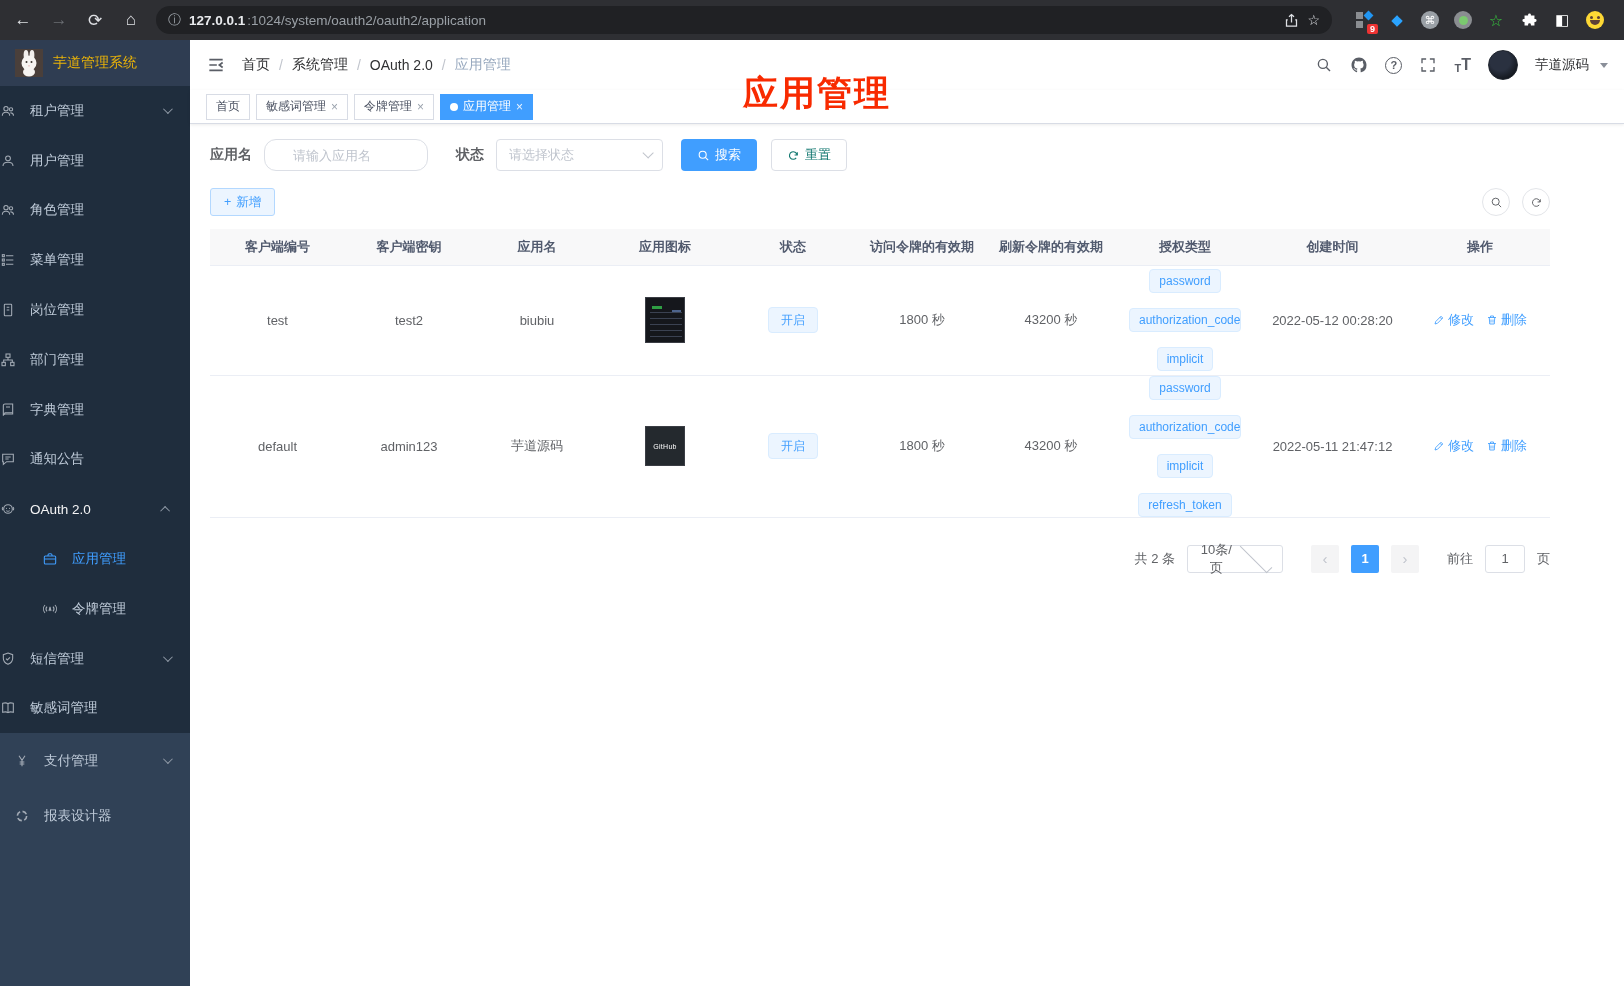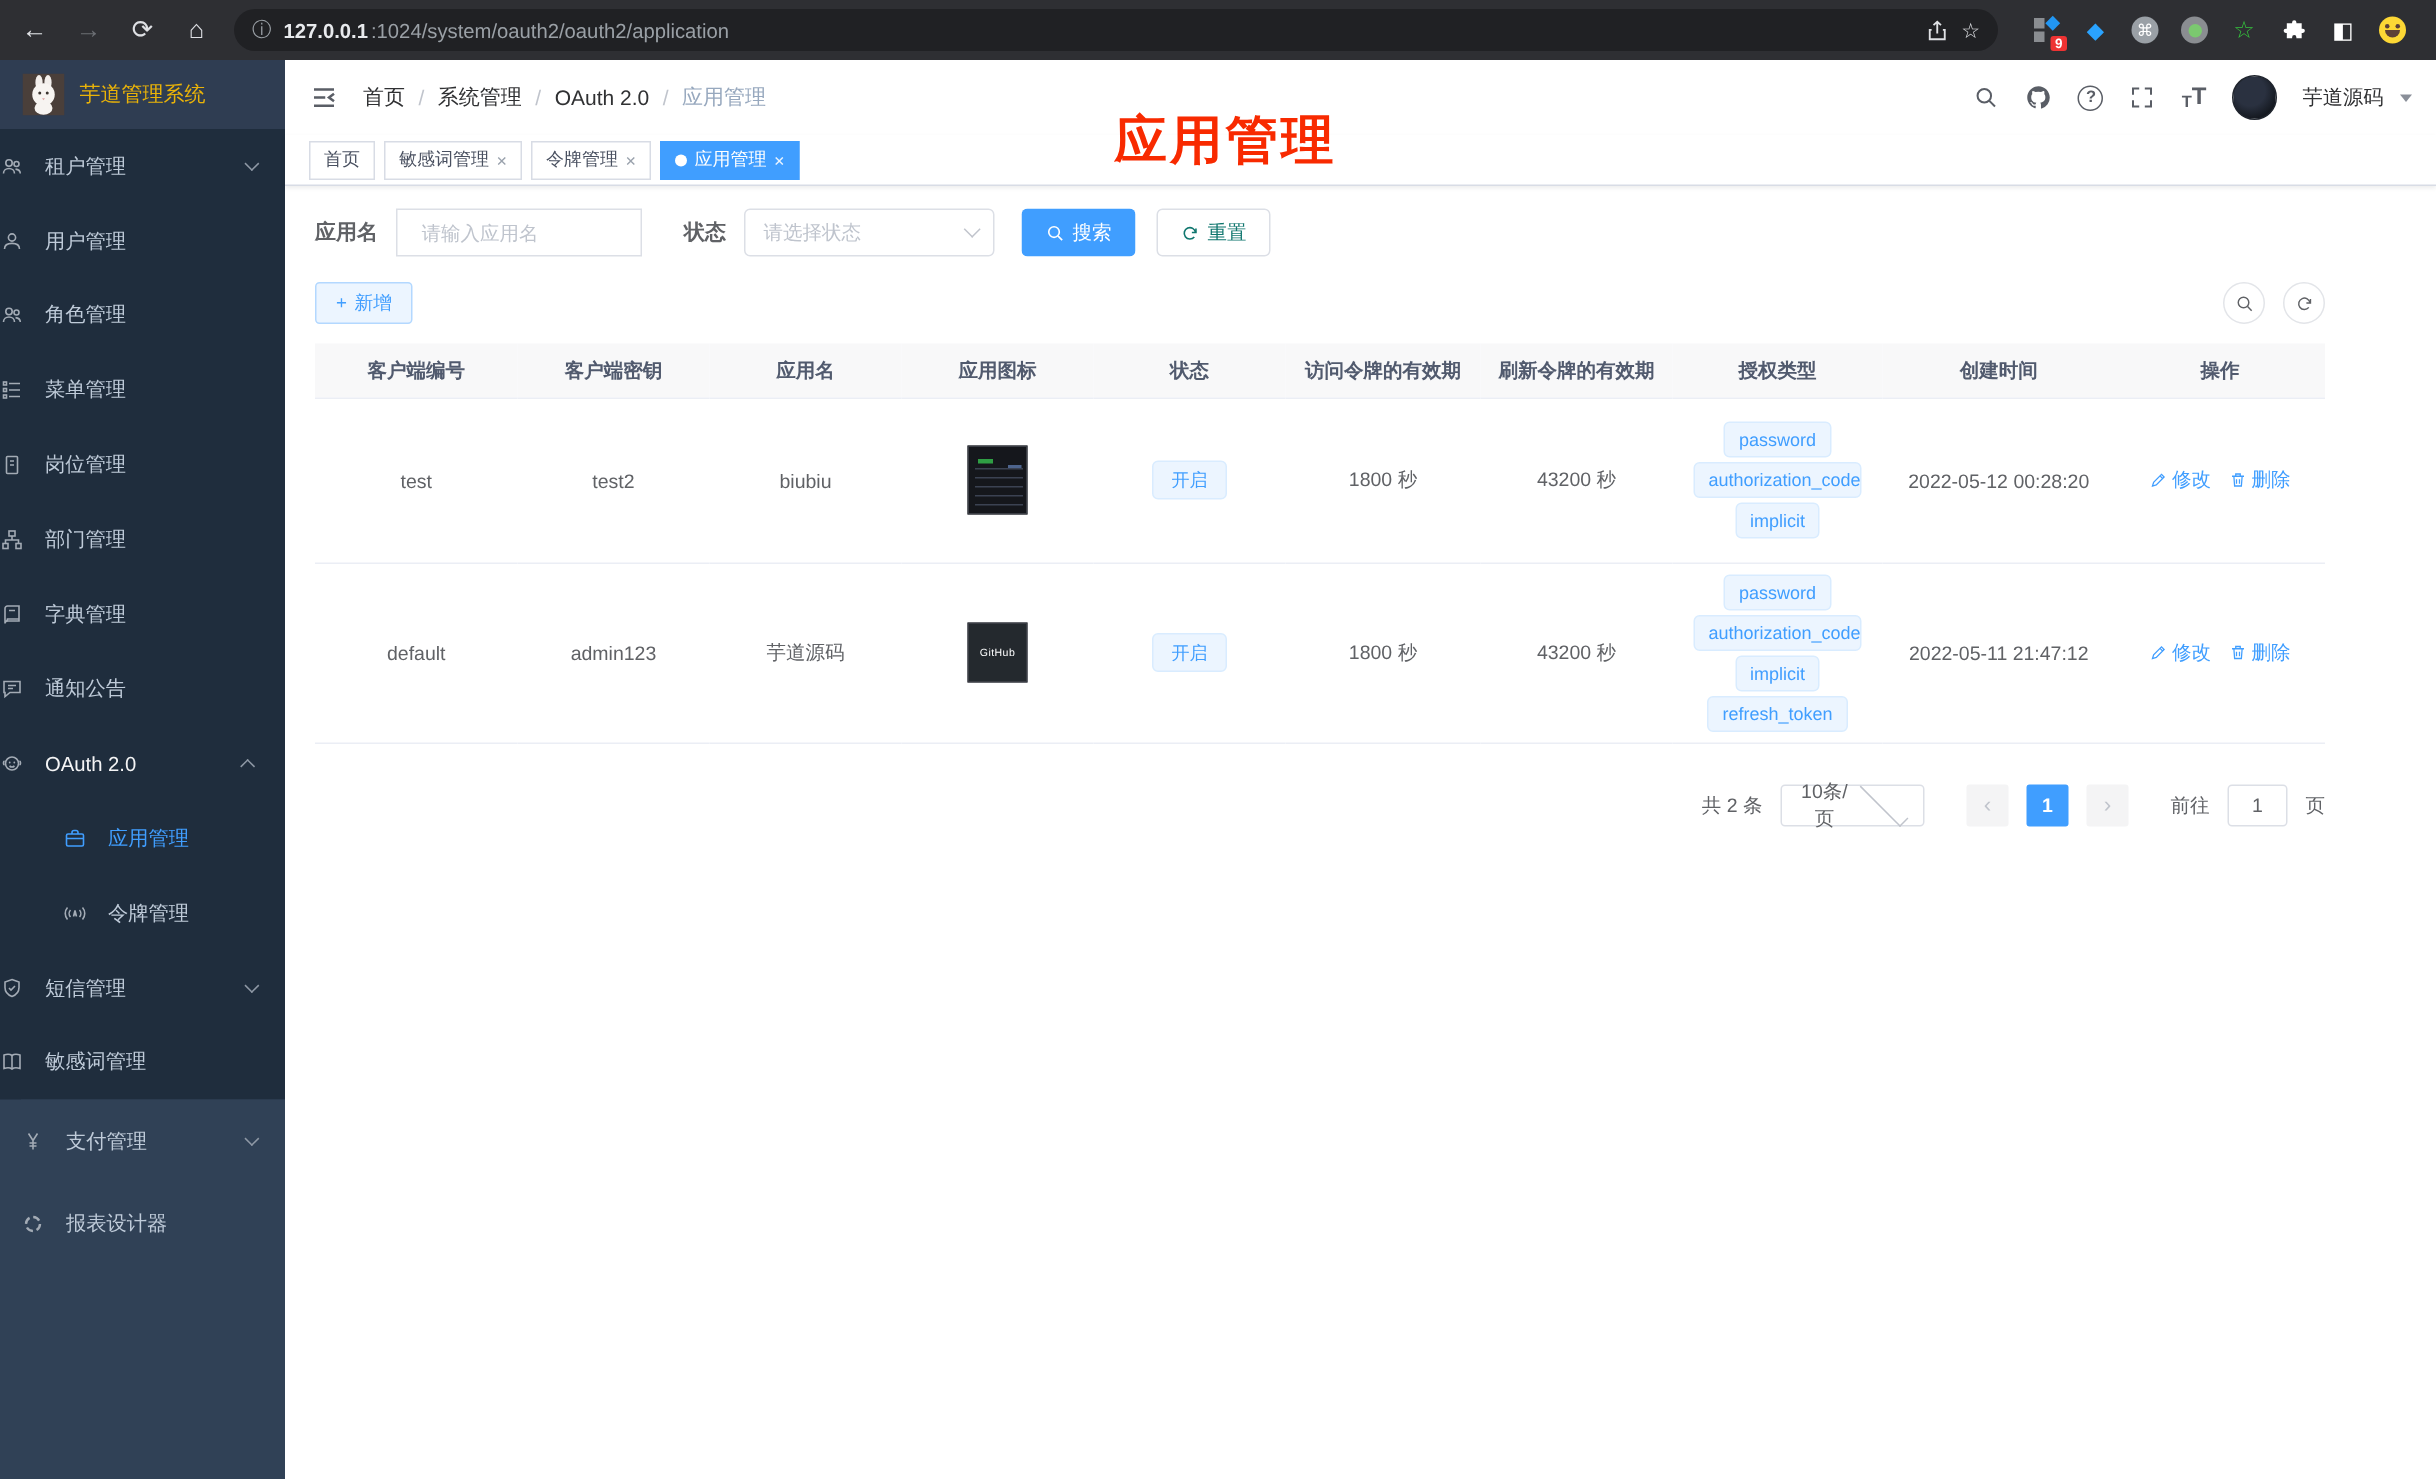--- a/index.html
+++ b/index.html
@@ -74,21 +74,21 @@
   .tab .x { font-size:12px; color:#9aa2ad; }
   .tab.active { background:#409eff; border-color:#409eff; color:#fff; }
   .tab.active .x { color:#eaf4ff; }
   .tab .dot { width:8px; height:8px; border-radius:50%; background:#fff; }
 
   .annotation { position:absolute; left:553px; top:30px; font-size:35px; font-weight:600; color:#f82a00; letter-spacing:2px; pointer-events:none; }
 
   .content { padding:15px 74px 0 20px; }
   .filters { display:flex; align-items:center; gap:10px; }
   .f-label { font-size:14px; font-weight:700; color:#606266; margin-right:2px; }
-  .f-input { width:164px; height:32px; border:1px solid #dcdfe6; border-radius:0; padding:0 16px; font-size:13px; color:#606266; outline:none; }
+  .f-input { width:164px; height:32px; border:1px solid #dcdfe6; border-radius:12px; padding:0 28px; font-size:13px; color:#606266; outline:none; }
   .f-input::placeholder { color:#bfc4cd; }
   .f-select { width:167px; height:32px; border:1px solid #dcdfe6; border-radius:4px; padding:0 12px; font-size:13px; color:#bfc4cd; display:flex; align-items:center; cursor:pointer; margin-left:18px;gap:30px; }
   .f-select .ph { flex:1; }
   .sel-arr { width:8px; height:8px; border-right:1.4px solid #c0c4cc; border-bottom:1.4px solid #c0c4cc; transform:rotate(45deg) translateY(-3px); }
   .btn { height:32px; border-radius:4px; font-size:13px; display:inline-flex; align-items:center; gap:5px; padding:0 15px; cursor:pointer; border:1px solid transparent; }
   .btn-primary { background:#409eff; color:#fff; margin-left:8px; }
   .btn-default { background:#fff; color:#0f766e; border-color:#dcdfe6; margin-left:4px; }
   .bic { width:13px; height:13px; stroke:currentColor; fill:none; stroke-width:2; }
 
   .toolbar { margin-top:17px; display:flex; align-items:center; }
@@ -99,21 +99,21 @@
 
   table { border-collapse:collapse; table-layout:fixed; width:1340px; margin-top:13px; }
   thead tr { background:#f8f8f9; }
   th { height:36px; font-size:13px; color:#515a6e; font-weight:700; text-align:center; }
   td { border-bottom:1px solid #ebeef5; font-size:13px; color:#606266; text-align:center; vertical-align:middle; }
   thead tr th { border-bottom:1px solid #ebeef5; }
   tr.r1 { height:110px; } tr.r2 { height:120px; }
 
   .tagb { display:inline-block; background:#ecf5ff; border:1px solid #d9ecff; color:#409eff; font-size:12px; height:24px; line-height:22px; padding:0 9px; border-radius:4px; white-space:nowrap; }
   .status { padding:0 12px; height:26px; line-height:24px; }
-  .grants { display:flex; flex-direction:column; align-items:center; gap:3px; }
+  .grants { display:flex; flex-direction:column; align-items:center; gap:15px; }
   .grants .tagb { max-width:112px; overflow:hidden; }
   .appicon1 { width:40px; height:46px; margin:0 auto; border:1px solid #3a3d44; background:
       linear-gradient(#2f9e44 0 0) 6px 8px/10px 3px no-repeat,
       linear-gradient(#3b4252 0 0) 4px 14px/32px 1px no-repeat,
       linear-gradient(#3b4252 0 0) 4px 20px/32px 1px no-repeat,
       linear-gradient(#3b4252 0 0) 4px 26px/32px 1px no-repeat,
       linear-gradient(#4d648d 0 0) 26px 12px/9px 2px no-repeat,
       linear-gradient(#3b4252 0 0) 4px 32px/32px 1px no-repeat,
       linear-gradient(#3b4252 0 0) 4px 38px/32px 1px no-repeat,
       #15171c; }

